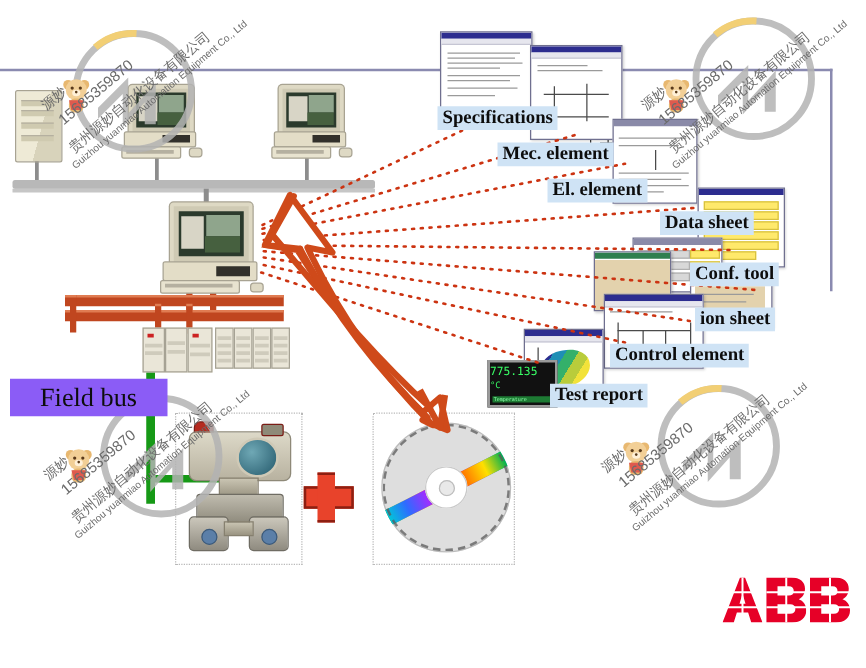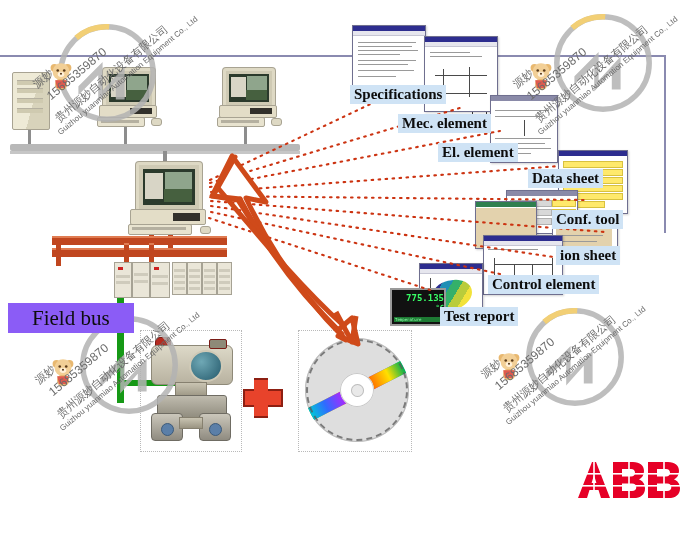--- a/index.html
+++ b/index.html
@@ -97,22 +97,22 @@
   .surf{position:absolute;
       background:linear-gradient(125deg,#2b2f8f 0 18%,#1f8fb5 18% 36%,#34b06a 36% 55%,#b9cc3b 55% 74%,#f2e23a 74% 100%);
       border-radius:40% 55% 45% 50%;transform:skewY(-12deg);}
 
   
   .sketch{position:absolute;z-index:7;}
   .sketch i{position:absolute;background:#3a3a3a;}
 
   
   .gfx{position:absolute;z-index:14;background:#111;border:2px solid #9a9a9a;}
-  .gfx .v{position:absolute;left:0;right:0;text-align:right;color:#39ff66;
-      font-family:"DejaVu Sans Mono",monospace;font-weight:bold;}
+  .gfx .v{position:absolute;left:0;right:0;text-align:left;color:#39ff66;
+      font-family:"DejaVu Sans Mono",monospace;font-weight:normal;}
   .gfx .bar{position:absolute;left:2px;right:2px;bottom:2px;height:5px;background:#1d7a33;}
   .gfx .bar span{position:absolute;left:1px;top:0;color:#8cffaa;font-size:4px;
       font-family:"DejaVu Sans Mono",monospace;}
 
   
   .fan{position:absolute;left:0;top:0;width:693px;height:534px;z-index:15;pointer-events:none;}
   .arrow{position:absolute;left:0;top:0;width:693px;height:534px;z-index:16;pointer-events:none;}
 
   
   .wm{position:absolute;z-index:20;pointer-events:none;opacity:.85;}

